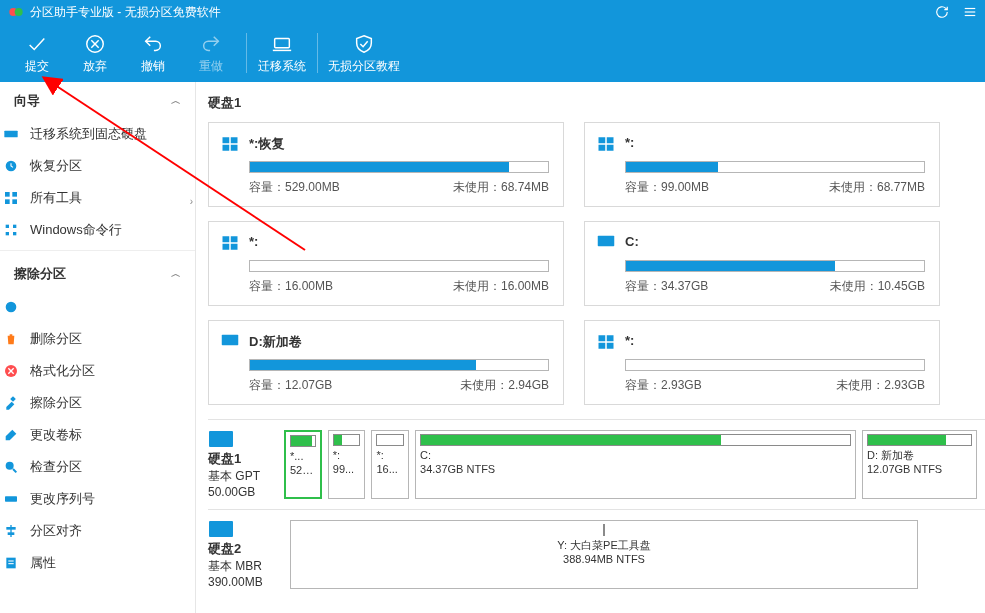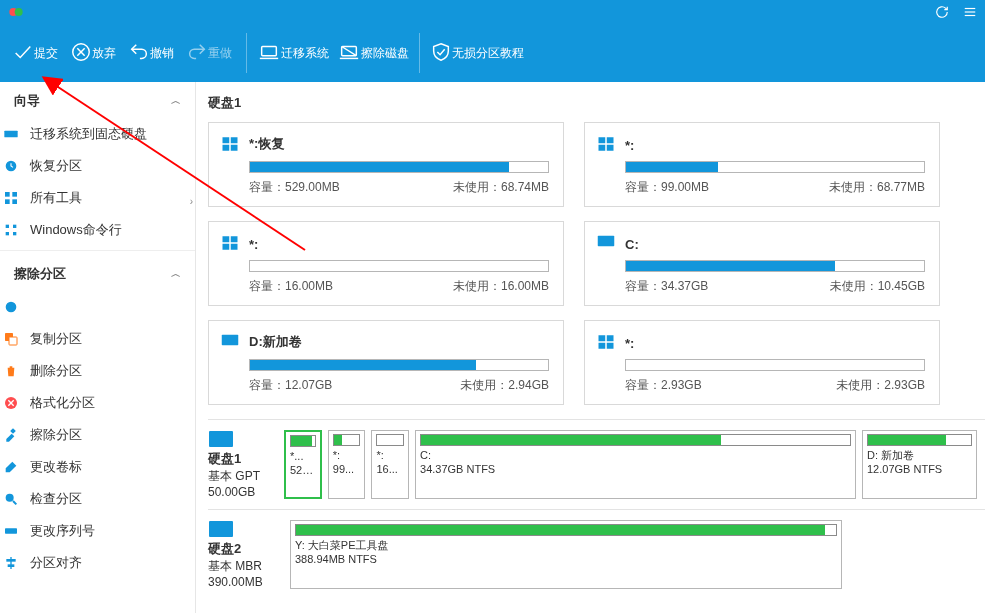--- a/index.html
+++ b/index.html
@@ -4,21 +4,21 @@
 <style>
 * { margin: 0; padding: 0; box-sizing: border-box; font-family: "Microsoft YaHei", sans-serif; }
 body { width: 985px; height: 613px; overflow: hidden; background: #fff; position: relative; }
 
 .titlebar { height: 24px; background: #1296db; color: #fff; display: flex; align-items: center; padding: 0 8px; font-size: 12px; }
 .titlebar .logo { width: 16px; height: 16px; margin-right: 6px; }
 .titlebar .title-controls { margin-left: auto; display: flex; gap: 14px; }
 .titlebar .title-controls span { cursor: pointer; }
 
 .toolbar { height: 58px; background: #1296db; display: flex; align-items: center; padding: 0 8px; }
-.tb-item { display: flex; flex-direction: row; align-items: center; color: #fff; font-size: 12px; min-width: 58px; cursor: pointer; padding: 0 4px; }
+.tb-item { display: flex; flex-direction: column; align-items: center; color: #fff; font-size: 12px; min-width: 58px; cursor: pointer; padding: 0 4px; }
 .tb-item.disabled { opacity: 0.55; }
 .tb-item .tb-icon { height: 24px; display: flex; align-items: center; justify-content: center; margin-bottom: 2px; }
 .tb-sep { width: 1px; height: 40px; background: rgba(255,255,255,0.35); margin: 0 6px; }
 
 .main { display: flex; height: calc(613px - 82px); }
 .sidebar { width: 196px; background: #fff; border-right: 1px solid #e6e6e6; overflow-y: auto; position: relative; font-size: 13px; }
 .sidebar::-webkit-scrollbar { width: 16px; }
 .sidebar::-webkit-scrollbar-track { background: #f5f5f5; border-left: 1px solid #e3e3e3; }
 .sidebar::-webkit-scrollbar-thumb { background: #c6c6c6; border: 3px solid #f5f5f5; border-radius: 8px; }
 
@@ -32,21 +32,21 @@
 
 .content { flex: 1; overflow-y: auto; background: #fff; padding: 12px 0 0 12px; position: relative; }
 .content::-webkit-scrollbar { width: 16px; }
 .content::-webkit-scrollbar-track { background: #f5f5f5; border-left: 1px solid #e3e3e3; }
 .content::-webkit-scrollbar-thumb { background: #c6c6c6; border: 3px solid #f5f5f5; border-radius: 8px; }
 
 .disk-title { font-size: 13px; font-weight: bold; color: #333; margin-bottom: 10px; }
 
 .partitions { display: flex; flex-wrap: wrap; gap: 14px 20px; margin-bottom: 14px; padding-right: 8px; }
 .pcard { border: 1px solid #d9d9d9; padding: 12px 14px 10px 12px; width: 356px; background: #fff; position: relative; }
-.pcard .p-head { display: flex; align-items: flex-end; margin-bottom: 8px; }
+.pcard .p-head { display: flex; align-items: flex-start; margin-bottom: 8px; }
 .pcard .p-icon { width: 18px; height: 18px; margin-right: 10px; }
 .pcard .p-name { font-size: 13px; font-weight: bold; color: #333; }
 .pcard .p-bar { height: 12px; border: 1px solid #b6b6b6; background: #fff; position: relative; margin-bottom: 6px; margin-left: 28px; }
 .pcard .p-bar .p-fill { position: absolute; left: 0; top: 0; bottom: 0; background: #1296db; }
 .pcard .p-bar.empty .p-fill { background: #e3e3e3; }
 .pcard .p-stats { display: flex; justify-content: space-between; font-size: 12px; color: #555; margin-left: 28px; gap: 43px; }
 
 .disk-bar-section { border-top: 1px solid #e3e3e3; padding: 10px 8px 10px 0; }
 .disk-bar { display: flex; align-items: stretch; gap: 6px; }
 .db-info { width: 76px; font-size: 12px; color: #333; }
@@ -62,20 +62,21 @@
 svg { display: block; }
 </style>
 </head>
 <body>
 
 <div class="titlebar">
   <svg class="logo" viewBox="0 0 24 24">
       <circle cx="8" cy="12" r="6" fill="#ff4d4f"></circle>
       <circle cx="16" cy="12" r="6" fill="#2fbf4b"></circle>
     </svg>
+  <span>分区助手专业版 - 无损分区免费软件</span>
   <div class="title-controls">
     <span>
         <svg width="14" height="14" viewBox="0 0 24 24" fill="none" stroke="#fff" stroke-width="2">
           <path d="M21 12a9 9 0 1 1-3-6.7L21 8"></path>
           <path d="M21 3v5h-5"></path>
         </svg>
       </span>
     <span>
         <svg width="14" height="14" viewBox="0 0 24 24" stroke="#fff" stroke-width="2">
           <line x1="3" y1="6" x2="21" y2="6"></line>
@@ -126,30 +127,20 @@
     <div class="tb-sep"></div>
     <div class="tb-item">
       <div class="tb-icon">
         <svg width="24" height="22" viewBox="0 0 24 24" stroke="#fff" stroke-width="1.6" fill="none">
           <rect x="4" y="6" width="16" height="10" rx="1"></rect>
           <line x1="2" y1="19" x2="22" y2="19"></line>
         </svg>
       </div>
       <span>迁移系统</span>
     </div>
-    <div class="tb-item">
-      <div class="tb-icon">
-        <svg width="24" height="22" viewBox="0 0 24 24" stroke="#fff" stroke-width="1.6" fill="none">
-          <rect x="4" y="6" width="16" height="10" rx="1"></rect>
-          <line x1="4" y1="6" x2="20" y2="16"></line>
-          <line x1="2" y1="19" x2="22" y2="19"></line>
-        </svg>
-      </div>
-      <span>擦除磁盘</span>
-    </div>
     <div class="tb-sep"></div>
     <div class="tb-item">
       <div class="tb-icon">
         <svg width="22" height="22" viewBox="0 0 24 24" stroke="#fff" stroke-width="1.6" fill="none">
           <path d="M12 3l8 3v5c0 5-3.5 8.5-8 10-4.5-1.5-8-5-8-10V6l8-3z"></path>
           <polyline points="8,12 11,15 16,9"></polyline>
         </svg>
       </div>
       <span>无损分区教程</span>
     </div>
@@ -208,29 +199,20 @@
       </div>
       <div class="side-item">
         <span class="s-icon">
           <svg width="16" height="16" viewBox="0 0 24 24" fill="#1296db">
             <circle cx="12" cy="12" r="8"></circle>
           </svg>
         </span>
       </div>
       <div class="side-item">
         <span class="s-icon">
-          <svg width="16" height="16" viewBox="0 0 24 24" fill="#ff7b1a">
-            <rect x="3" y="3" width="12" height="12" rx="1"></rect>
-            <rect x="9" y="9" width="12" height="12" rx="1" fill="#fff" stroke="#ff7b1a" stroke-width="1.5"></rect>
-          </svg>
-        </span>
-        <span class="s-label">复制分区</span>
-      </div>
-      <div class="side-item">
-        <span class="s-icon">
           <svg width="16" height="16" viewBox="0 0 24 24" stroke="#ff7b1a" stroke-width="1.6" fill="none">
             <path d="M5 7h14M10 7V5h4v2M7 7l1 13h8l1-13" fill="#ff7b1a" stroke="none"></path>
           </svg>
         </span>
         <span class="s-label">删除分区</span>
       </div>
       <div class="side-item">
         <span class="s-icon">
           <svg width="16" height="16" viewBox="0 0 24 24" fill="#ff4d4f">
             <circle cx="12" cy="12" r="9"></circle>
@@ -276,20 +258,30 @@
       </div>
       <div class="side-item">
         <span class="s-icon">
           <svg width="16" height="16" viewBox="0 0 24 24" stroke="#1296db" stroke-width="1.6" fill="none">
             <line x1="12" y1="3" x2="12" y2="21" stroke="#1296db" stroke-width="2"></line>
             <rect x="5" y="6" width="14" height="4" fill="#1296db" stroke="none"></rect>
             <rect x="7" y="14" width="10" height="4" fill="#1296db" stroke="none"></rect>
           </svg>
         </span>
         <span class="s-label">分区对齐</span>
+      </div>
+      <div class="side-item">
+        <span class="s-icon">
+          <svg width="16" height="16" viewBox="0 0 24 24" stroke="#1296db" stroke-width="1.6" fill="none">
+            <rect x="5" y="4" width="14" height="16" fill="#1296db" stroke="none"></rect>
+            <line x1="8" y1="9" x2="16" y2="9" stroke="#fff"></line>
+            <line x1="8" y1="13" x2="16" y2="13" stroke="#fff"></line>
+          </svg>
+        </span>
+        <span class="s-label">属性</span>
       </div>
     </div>
   <div class="content" id="content">
       <div class="disk-title">硬盘1</div>
       <div class="partitions">
         <div class="pcard">
     <div class="p-head">
             <span class="p-icon">
               <svg width="18" height="18" viewBox="0 0 24 24">
                 <rect x="2" y="3" width="9" height="8" fill="#1296db"></rect>
@@ -453,21 +445,21 @@
       <div class="disk-bar-section">
         <div class="disk-bar">
           <div class="db-info">
             <svg class="db-icon" width="26" height="18" viewBox="0 0 26 18">
               <rect x="1" y="1" width="24" height="16" rx="1" fill="#1296db"></rect>
             </svg>
             <div class="db-name">硬盘2</div>
             <div>基本 MBR</div>
             <div>390.00MB</div>
           </div>
-          <div class="db-seg" style="width: 552px;">
+          <div class="db-seg" style="width: 628px; align-items: center;">
             <div class="seg-bar">
               <div class="seg-fill" style="width:98%;background:#2fbf4b"></div>
             </div>
             <div class="seg-label">Y: 大白菜PE工具盘</div>
             <div class="seg-label">388.94MB NTFS</div>
           </div>
         </div>
       </div>
     </div>
 </div>

